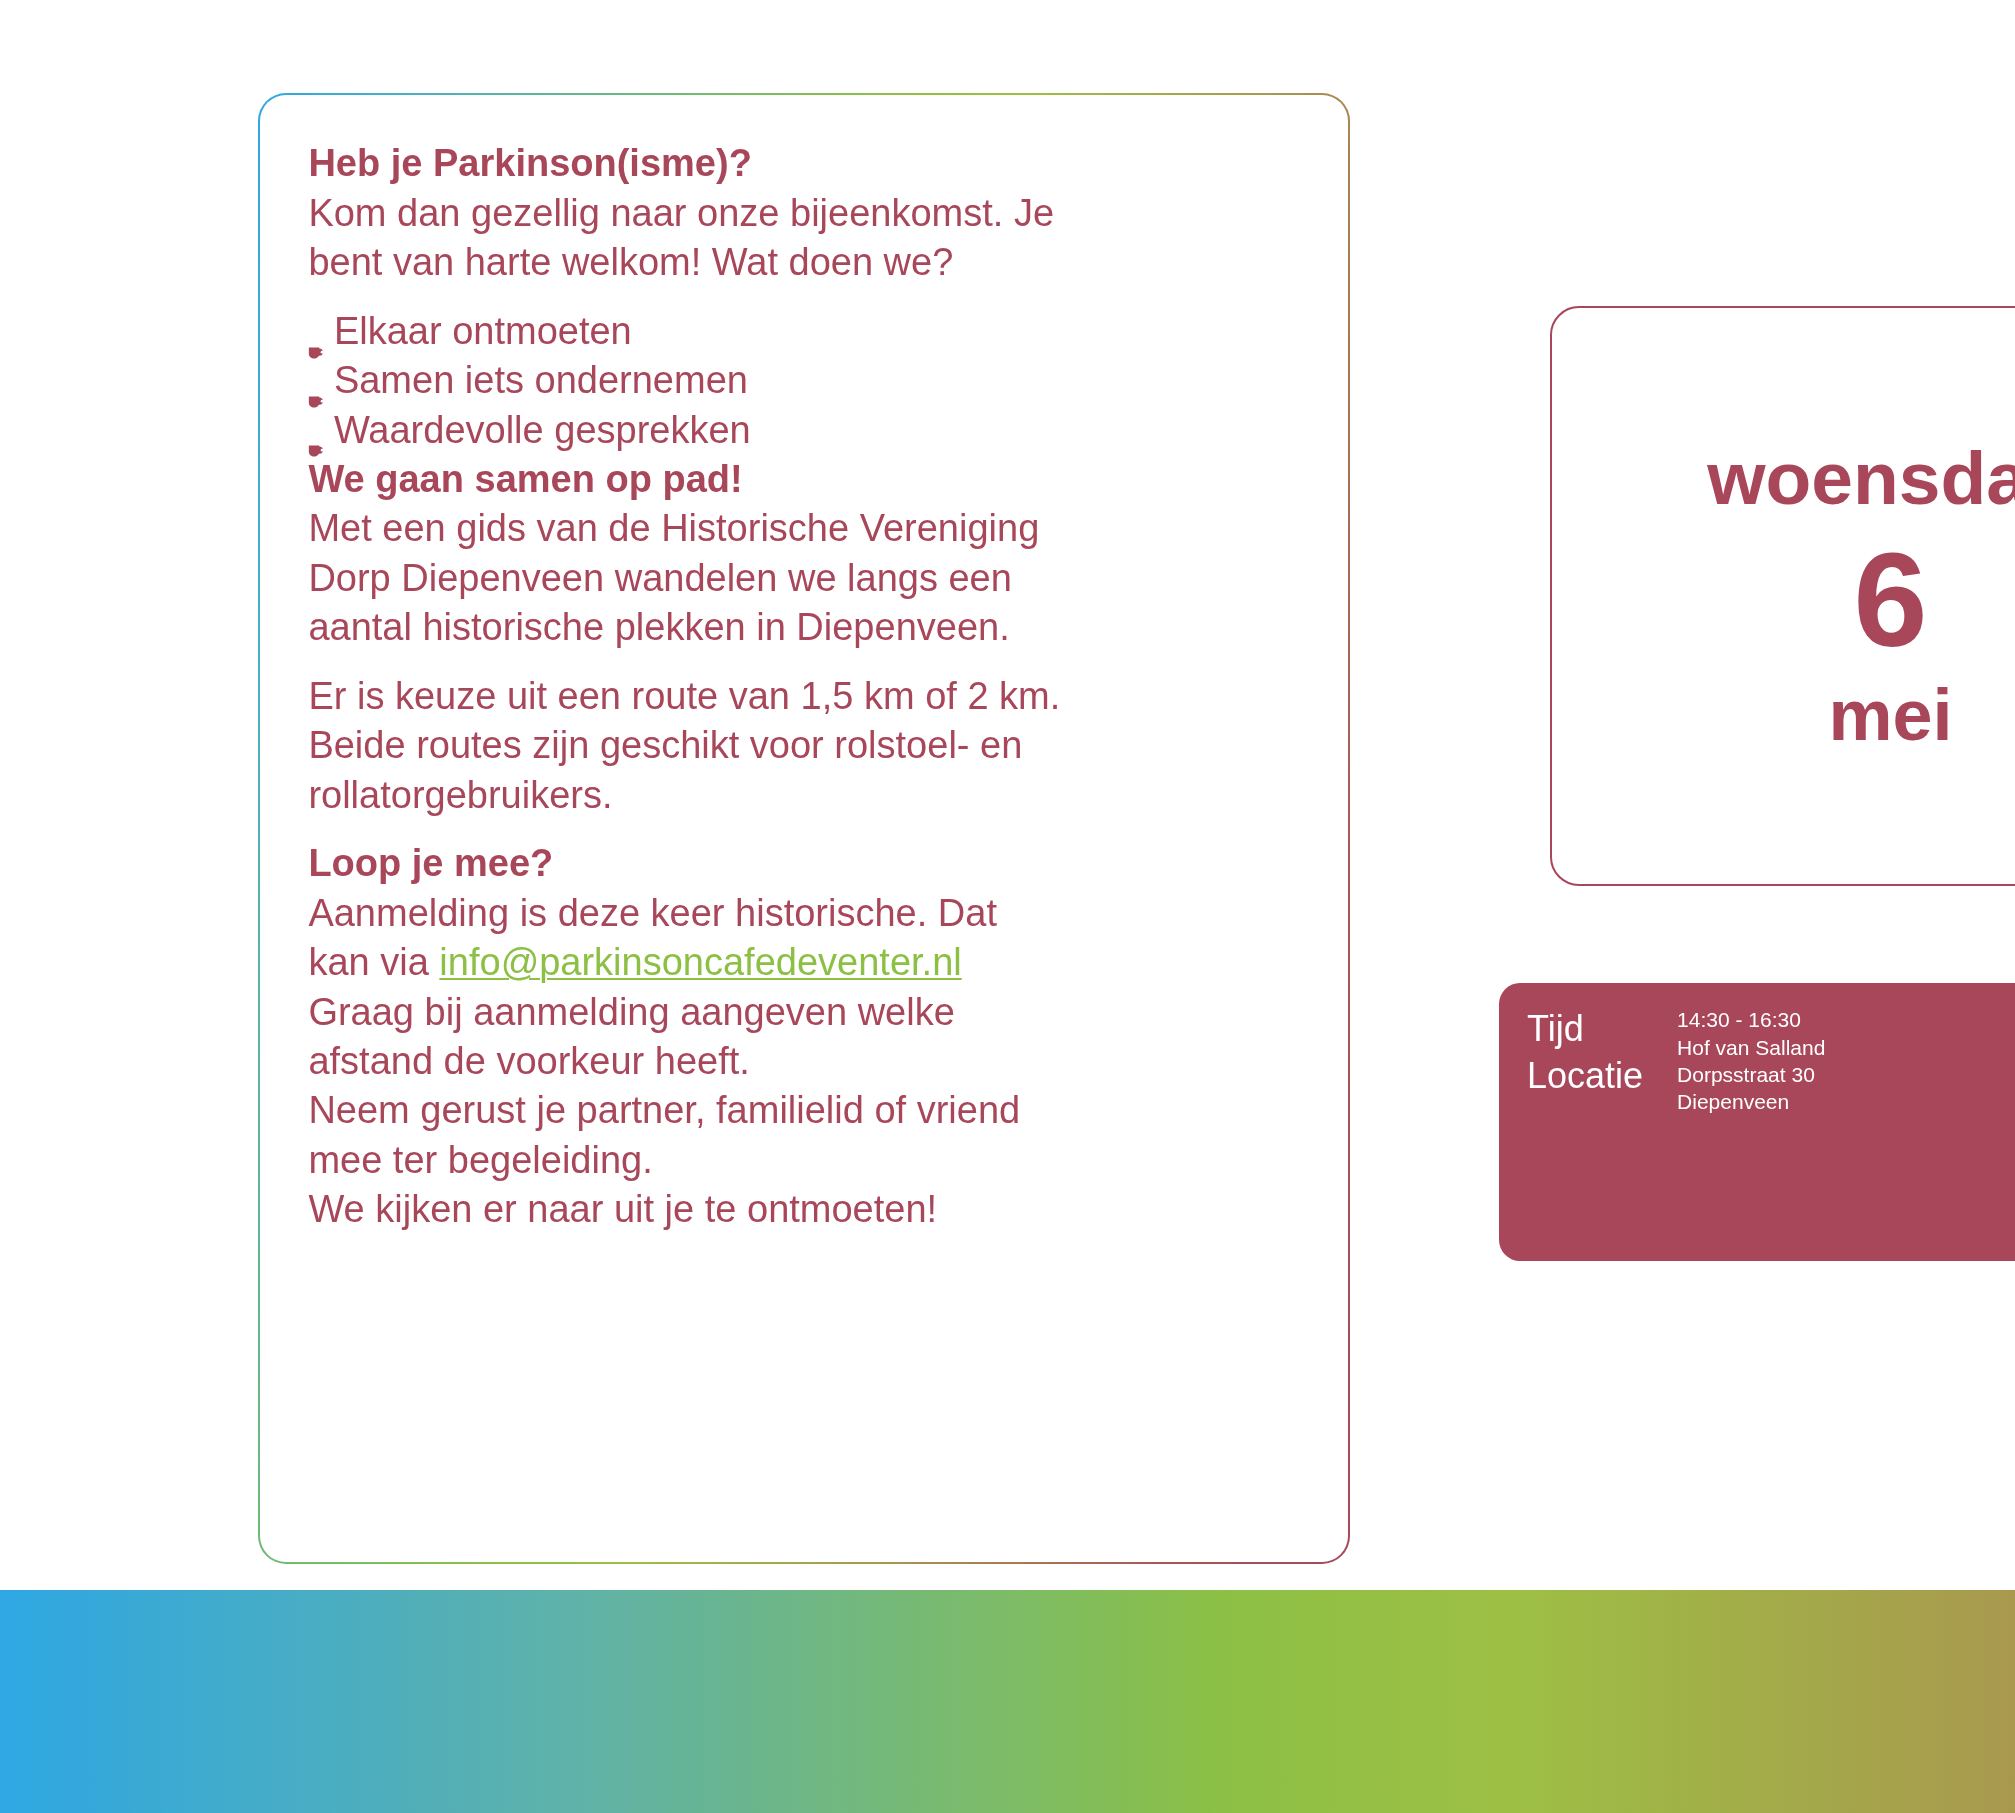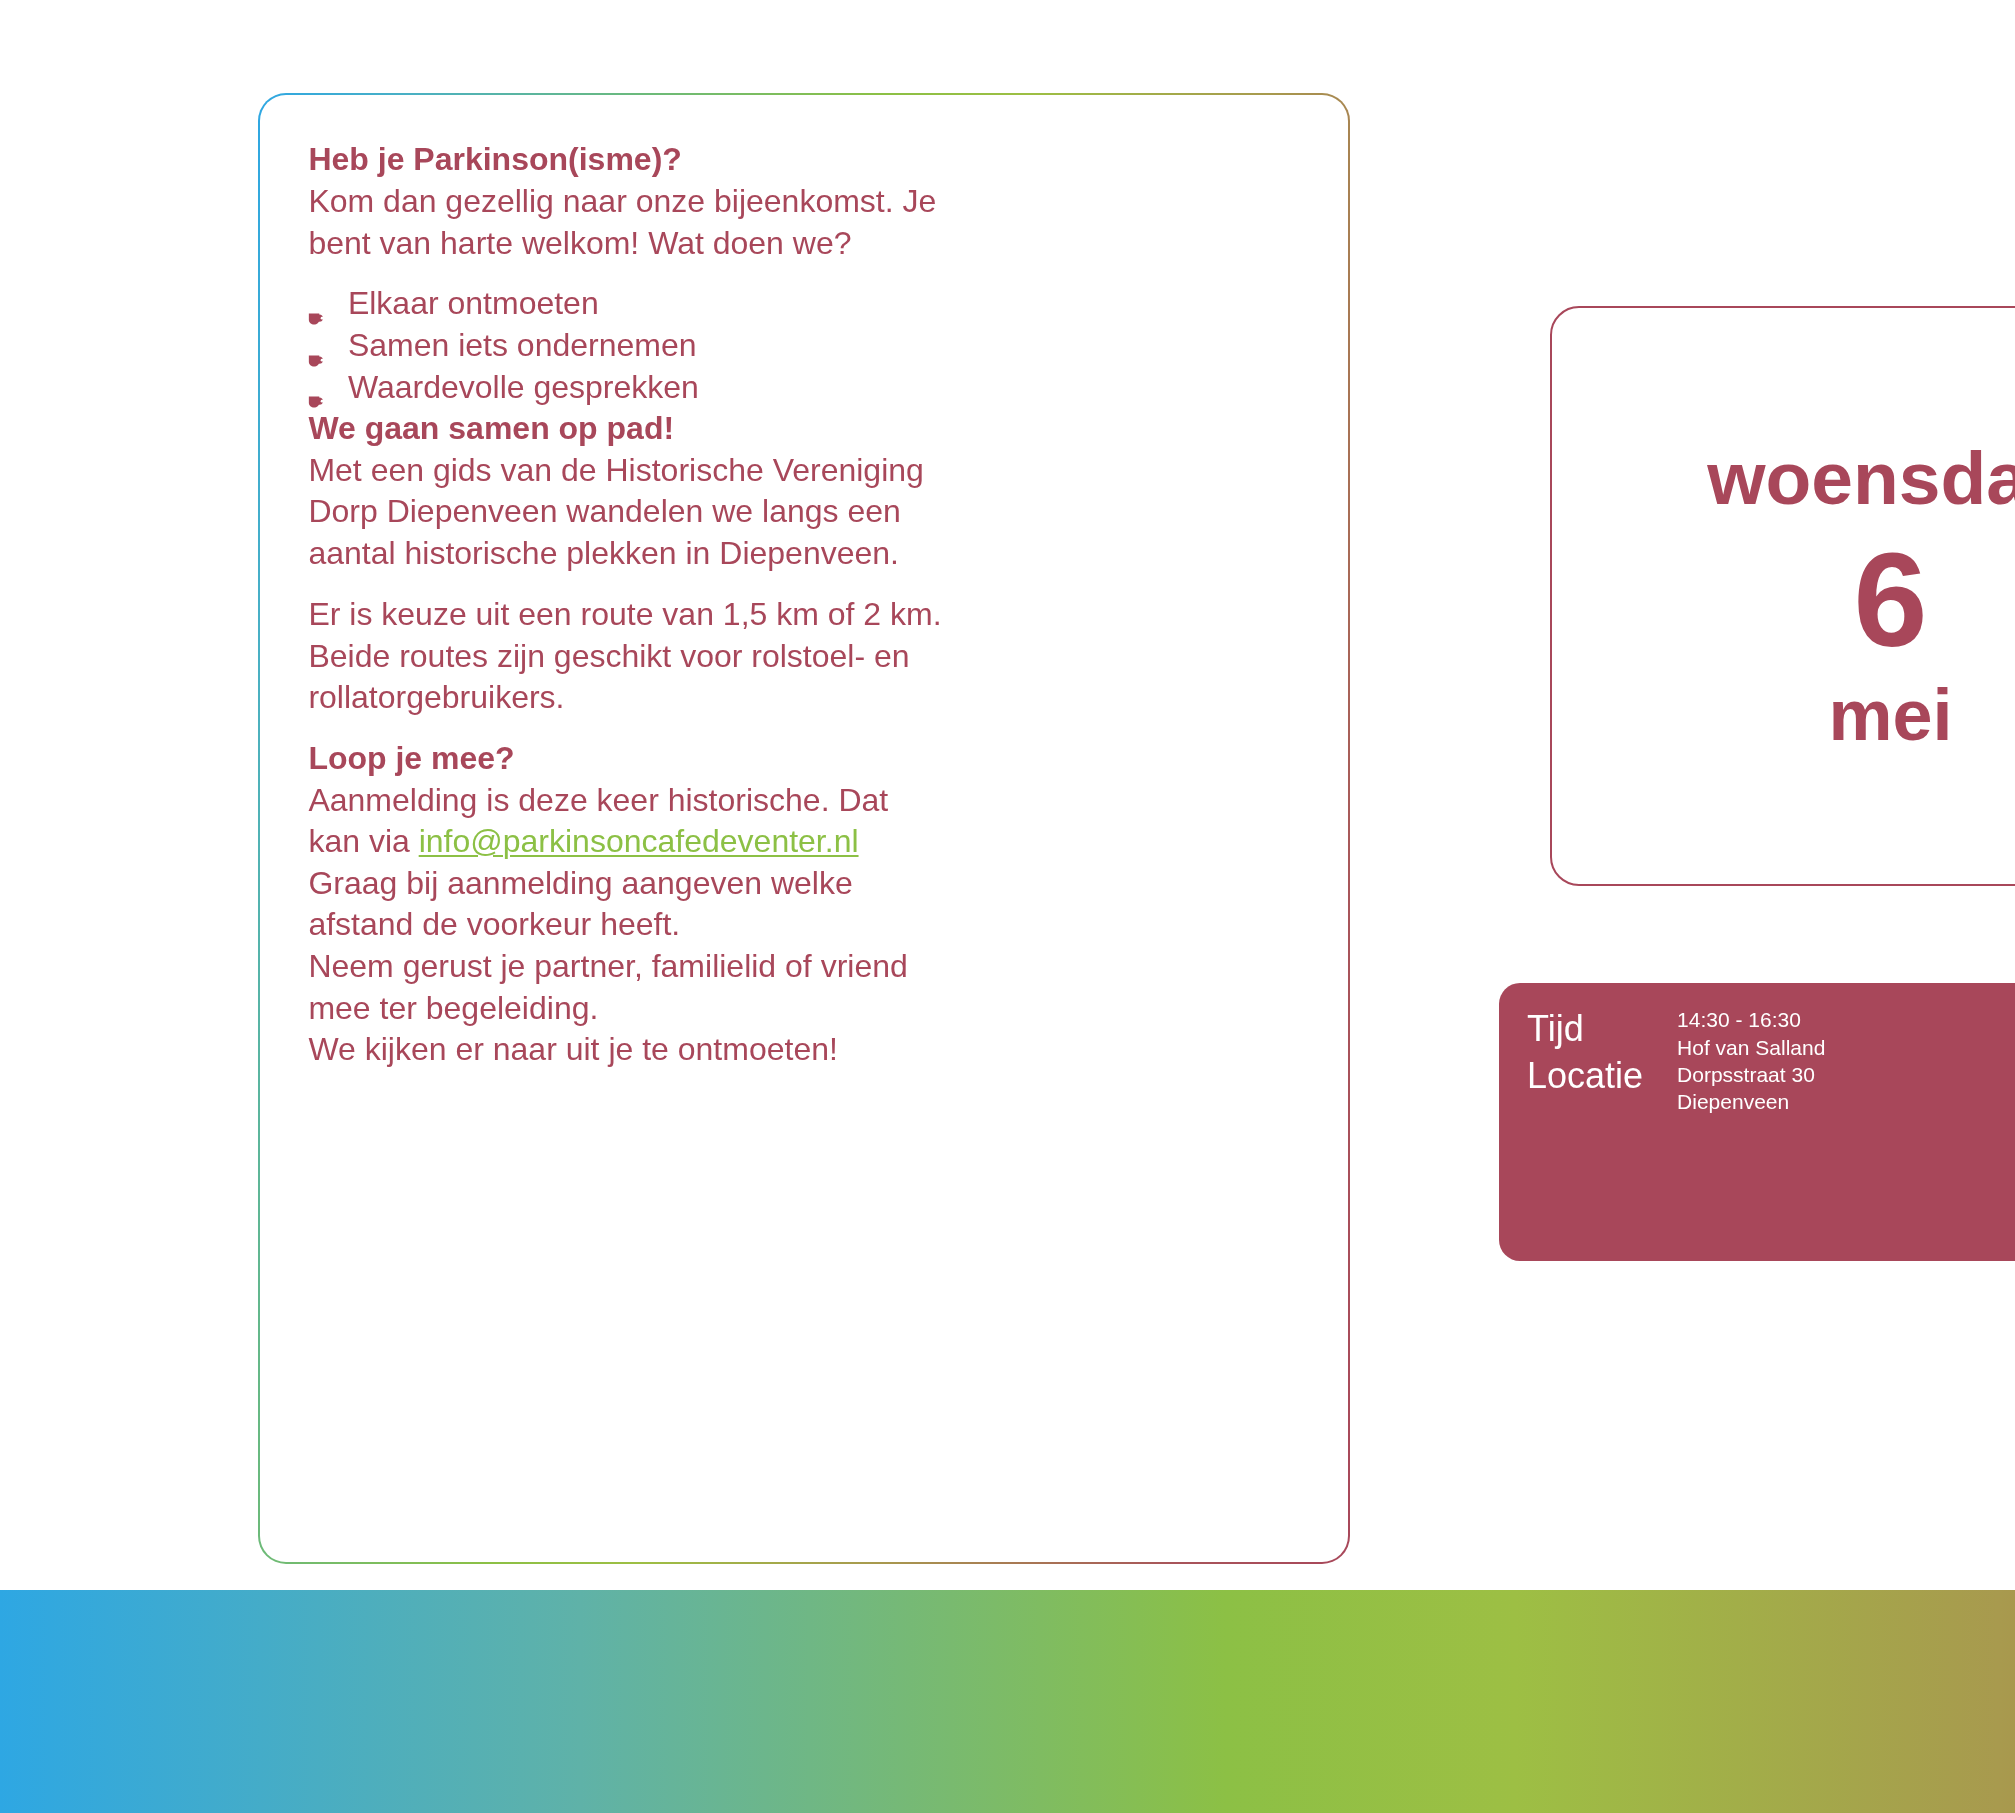--- a/index.html
+++ b/index.html
@@ -12,28 +12,28 @@
                #a89a4e 62%,#a9793f 72%,#a8555a 88%,#a8475a 100%);}
 
   
   .info-card{position:absolute;left:258px;top:93px;width:1092px;height:1471px;
     border-radius:28px;padding:2.4px;box-sizing:border-box;
     background:linear-gradient(105deg,#2ea7e3 0%,#49b0c5 10%,#6cba7a 26%,#8cc045 42%,
                #9dbf44 52%,#a89a4e 68%,#a8555a 88%,#a8475a 100%);}
   .info-card-inner{width:100%;height:100%;background:#fff;border-radius:26px;
     box-sizing:border-box;padding:44px 48px;}
 
-  .txt{color:#a8475a;font-size:32px;line-height:1.30;}
+  .txt{color:#a8475a;font-size:38px;line-height:1.30;}
   .txt b, .lead{font-weight:bold;}
   .blk{margin-bottom:19.3px;}
   .blk:last-child{margin-bottom:2px;}
   .line{white-space:nowrap;}
 
   ul.bullets{list-style:none;margin:0;padding:0;}
-  ul.bullets li{display:flex;align-items:center;gap:21px;line-height:1.30;}
+  ul.bullets li{display:flex;align-items:center;gap:7px;line-height:1.30;}
   .cup-bullet{flex:0 0 auto;width:18.5px;height:16px;display:inline-block;}
 
   .maillink{color:#8cc045;text-decoration:underline;text-decoration-thickness:2px;
     text-underline-offset:2.8px;}
 
   
   .date-card{position:absolute;left:1550px;top:306px;width:681px;height:580px;
     border:2.8px solid #a8475a;border-radius:29px;background:#fff;box-sizing:border-box;
     display:flex;flex-direction:column;align-items:center;justify-content:center;}
   .date-weekday{color:#a8475a;font-weight:bold;font-size:75px;line-height:1;}

